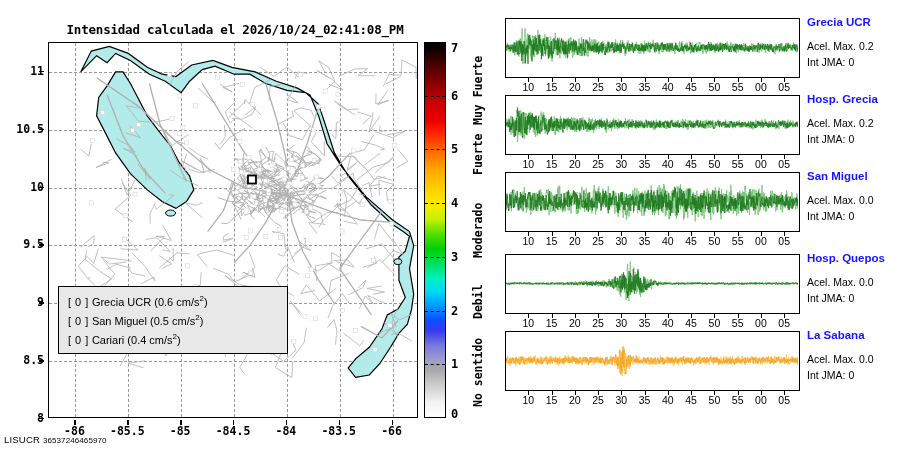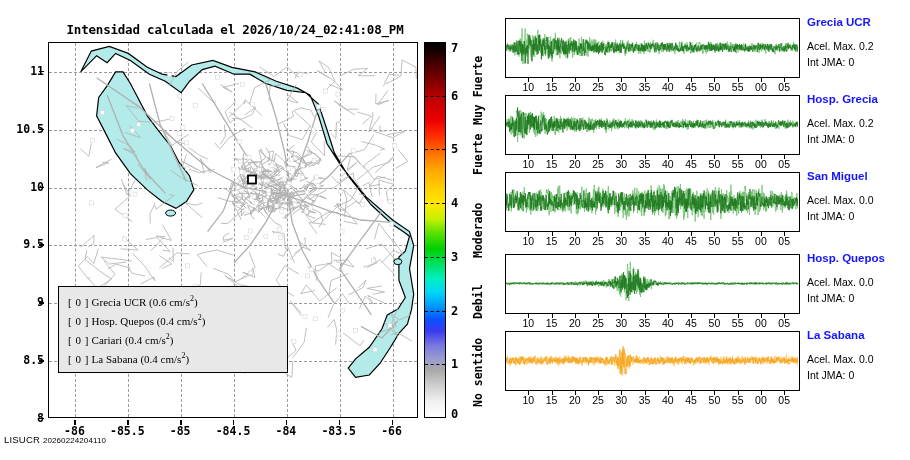--- a/index.html
+++ b/index.html
@@ -29,21 +29,21 @@
   .xlab{position:absolute;transform:translateX(-50%);
       font-family:"DejaVu Sans Mono","Liberation Mono",monospace;
       font-size:11.5px;font-weight:bold;color:#000;white-space:nowrap;}
   .tickmark{position:absolute;background:#000;}
 
   
   #jma-legend{position:absolute;left:58px;top:286px;width:230px;border:1px solid #000;
       background:#e8e8e8;box-sizing:border-box;}
   #jma-legend-title{background:#000;color:#fff;text-align:center;
       font-size:13px;padding:3px 0 4px 0;letter-spacing:.3px;}
-  #jma-legend-list{padding:4px 8px 5px 9px;font-family:Liberation Serif, serif;}
+  #jma-legend-list{padding:4px 8px 5px 9px;}
   .jma-row{font-size:11px;color:#000;line-height:15.4px;white-space:nowrap;}
   .jma-row .br{letter-spacing:.5px;}
   sup{font-size:8px;vertical-align:super;}
 
   
   #colorbar-wrap{position:absolute;left:424px;top:42px;width:24px;height:376px;}
   #colorbar{position:absolute;left:0;top:0;width:22px;height:376px;border:1px solid #000;
       box-sizing:border-box;
       background:linear-gradient(to top,
         #ffffff 0%, #f2f2f2 4%, #c9c9c9 9%, #a9a9a9 12.5%,
@@ -553,23 +553,22 @@
     <div class="tickmark" style="top: 0px; width: 1.4px; height: 5px; left: 237.857px;"></div>
     <div class="xlab" style="left: 290.714px; top: 4px;">-83.5</div>
     <div class="tickmark" style="top: 0px; width: 1.4px; height: 5px; left: 290.714px;"></div>
     <div class="xlab" style="left: 343.571px; top: 4px;">-66</div>
     <div class="tickmark" style="top: 0px; width: 1.4px; height: 5px; left: 343.571px;"></div>
   </div>
 
 <div id="jma-legend">
   <div id="jma-legend-list">
       <div class="jma-row"><span class="br">[ 0 ]</span><span> Grecia UCR </span><span>(0.6 cm/s</span><sup>2</sup><span>)</span></div>
-      <div class="jma-row"><span class="br">[ 0 ]</span><span> Hosp. Quepos </span><span>(0.4 cm/s</span><sup>2</sup><span>)</span></div>
+      <div class="jma-row"><span class="br">[ 0 ]</span><span> San Miguel </span><span>(0.5 cm/s</span><sup>2</sup><span>)</span></div>
       <div class="jma-row"><span class="br">[ 0 ]</span><span> Cariari </span><span>(0.4 cm/s</span><sup>2</sup><span>)</span></div>
-      <div class="jma-row"><span class="br">[ 0 ]</span><span> La Sabana </span><span>(0.4 cm/s</span><sup>2</sup><span>)</span></div>
     </div>
 </div>
 
 <div id="colorbar-wrap">
   <div id="colorbar"></div>
 <div class="cb-num" style="top: 6px;">7</div>
     <div class="cb-tick" style="top: 53.7143px;"></div>
     <div class="cb-num" style="top: 53.7143px;">6</div>
     <div class="cb-tick" style="top: 107.429px;"></div>
     <div class="cb-num" style="top: 107.429px;">5</div>
@@ -772,14 +771,14 @@
         <div class="tl" style="left: 279.203px;">05</div>
       </div>
       <div class="st-name">La Sabana</div>
       <div class="st-acc">Acel. Max. 0.0</div>
       <div class="st-int">Int JMA: 0</div>
     </div>
   </div>
 
 <div id="footer">
   <span>LISUCR</span>
-  <span class="stamp">20260224204110</span>
+  <span class="stamp">36537246465970</span>
 </div>
 
 </body></html>

